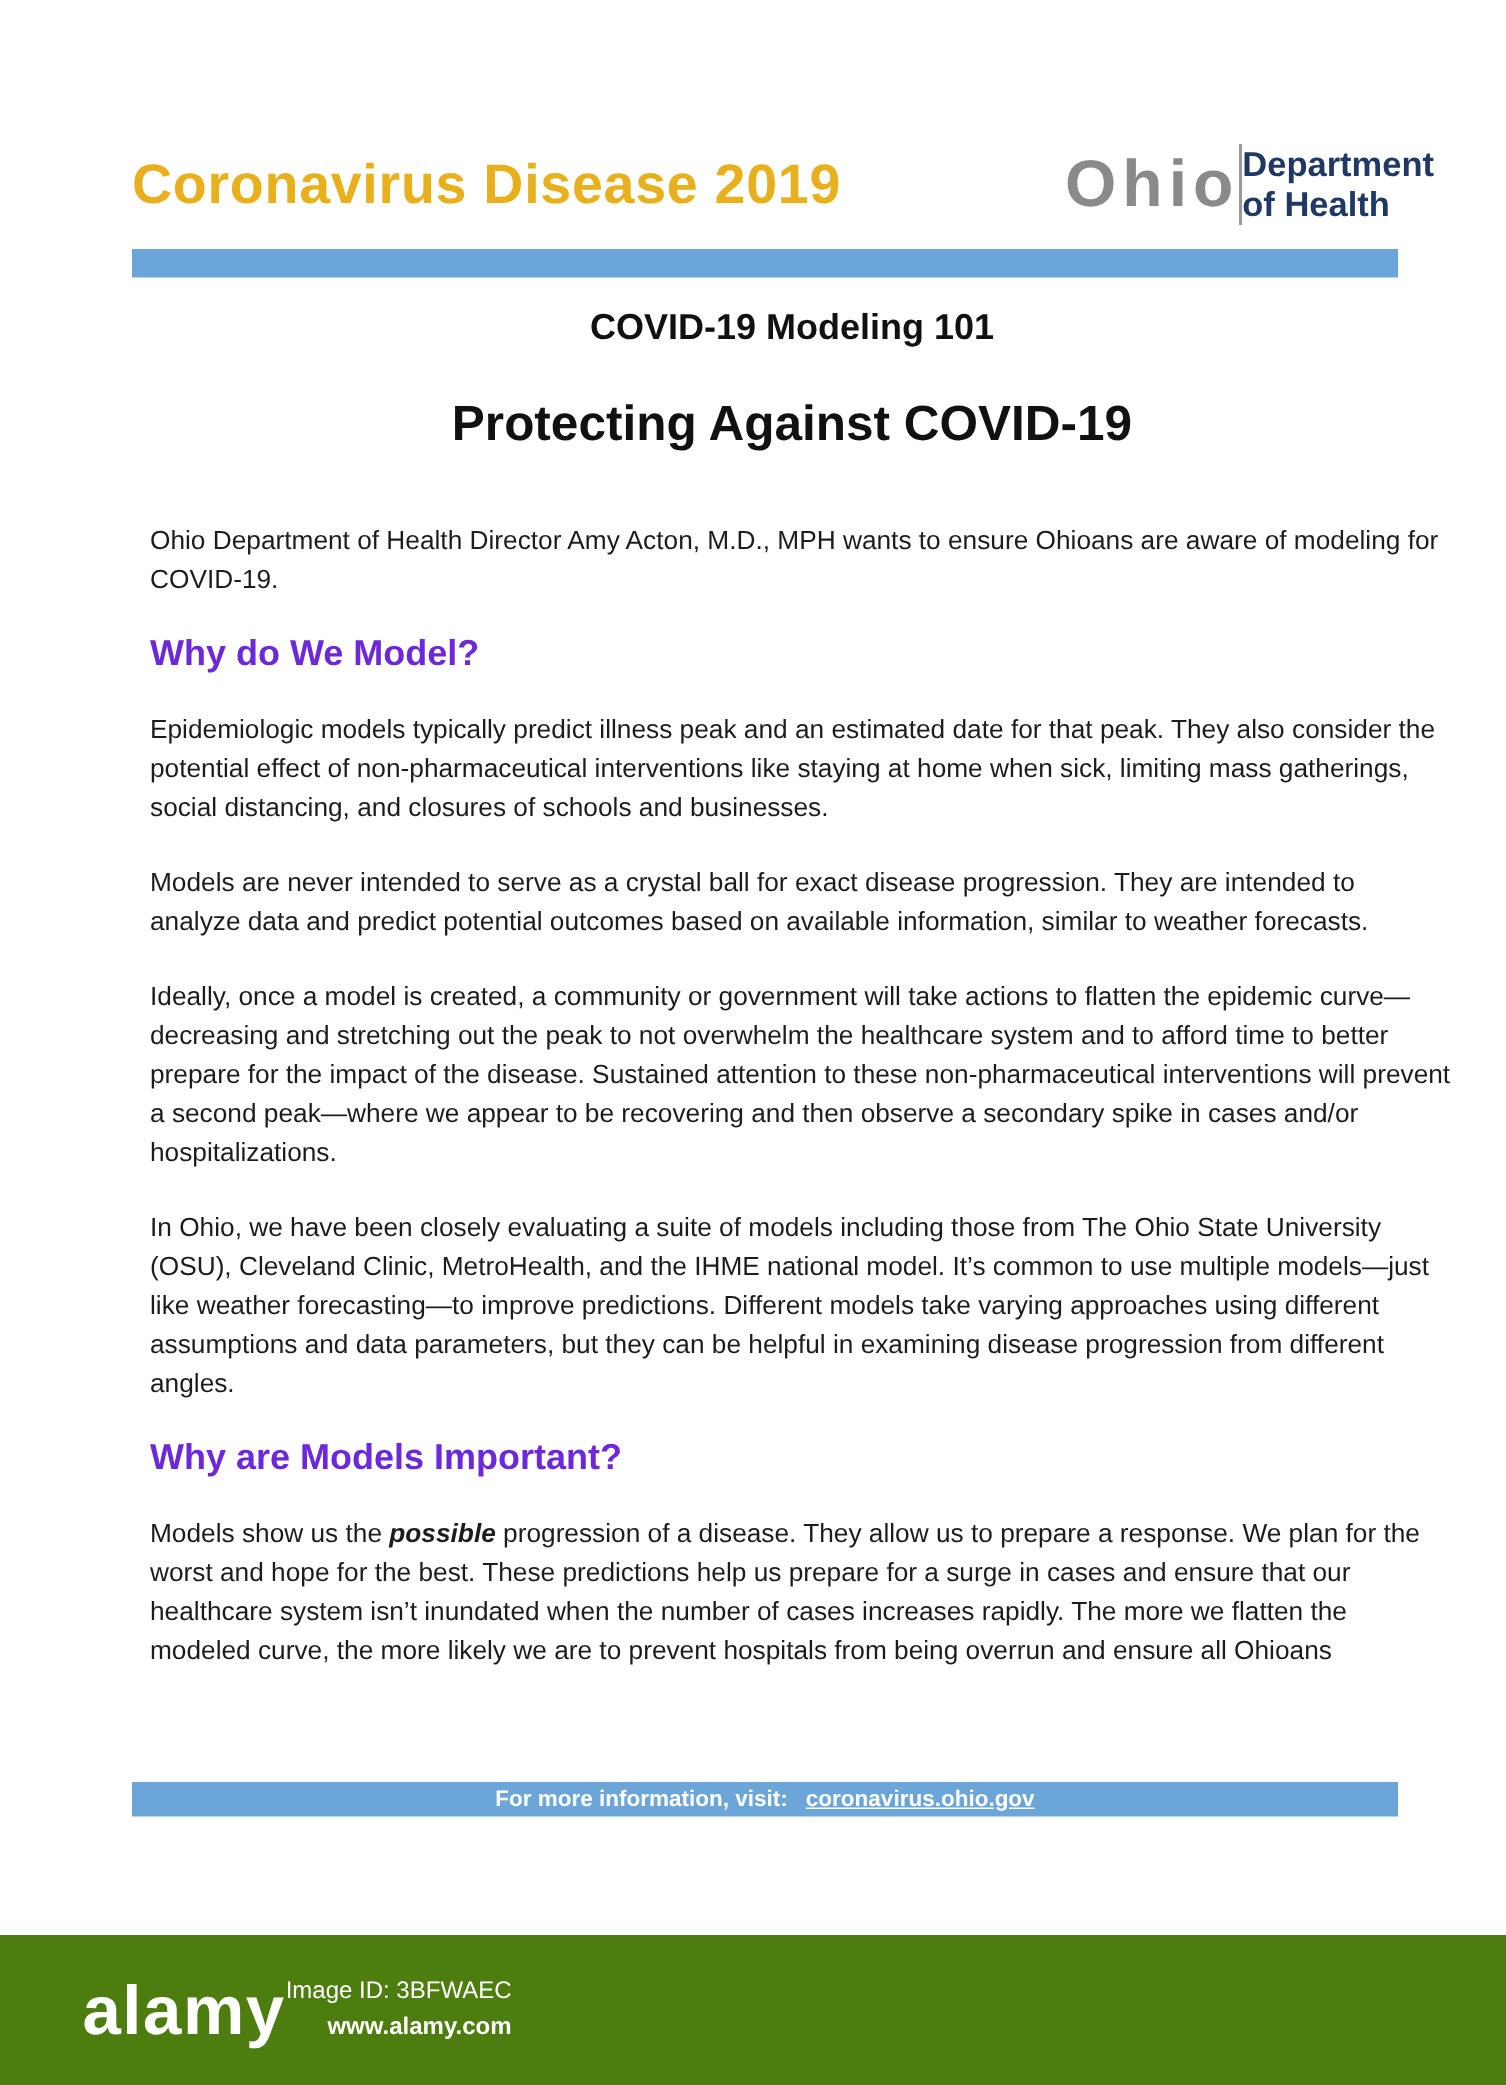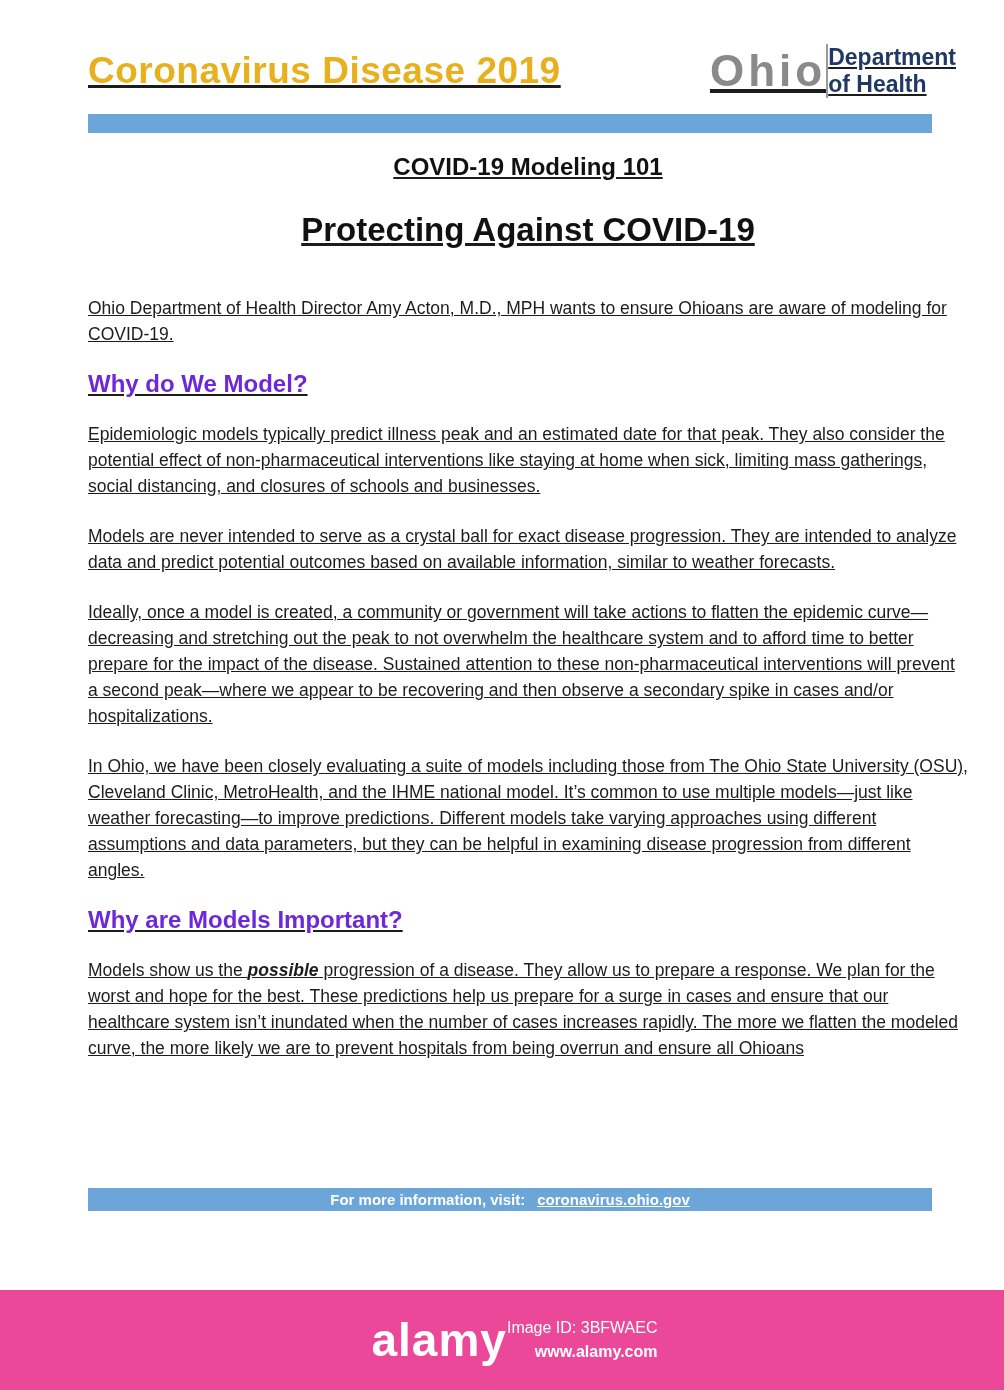--- a/index.html
+++ b/index.html
@@ -12,22 +12,21 @@
     font-family: "Liberation Sans", sans-serif;
     color: #1c1c1c;
     overflow: hidden;
   }
   .page {
     position: absolute;
     inset: 0;
     background: #ffffff;
   }
   .content {
-    padding: 44px 36px 0 88px;
-    text-decoration: underline;
+    padding: 96px 36px 0 88px;
   }
   
   .header-row {
     display: flex;
     justify-content: space-between;
     align-items: center;
   }
   .masthead-title {
     font-size: 37px;
     font-weight: bold;
@@ -76,21 +75,21 @@
     font-weight: bold;
     margin-top: 30px;
     color: #111;
   }
   
   .body-copy {
     margin-top: 46px;
     font-size: 17.5px;
     line-height: 26px;
   }
-  .body-copy p { margin: 0 0 24px 0; }
+  .body-copy p { margin: 0 0 24px 12px; }
   .section-heading {
     font-size: 24px;
     font-weight: bold;
     margin: 0 0 22px 0;
     color: #6d28d9;
   }
   .bi { font-weight: bold; font-style: italic; }
   
   .footer-banner {
     position: absolute;
@@ -112,24 +111,24 @@
     margin-left: 12px;
     cursor: pointer;
   }
   
   .watermark-bar {
     position: absolute;
     left: 0;
     bottom: 0;
     width: 100%;
     height: 100px;
-    background: #ec4899;
-    display: flex;
-    align-items: center;
-    justify-content: center;
+    background: #4d7c0f;
+    display: flex;
+    align-items: center;
+    justify-content: flex-start;
     padding: 0 30px 0 55px;
   }
   .alamy-logo {
     color: #ffffff;
     font-size: 46px;
     font-weight: bold;
     letter-spacing: 1px;
   }
   .watermark-meta {
     text-align: right;

